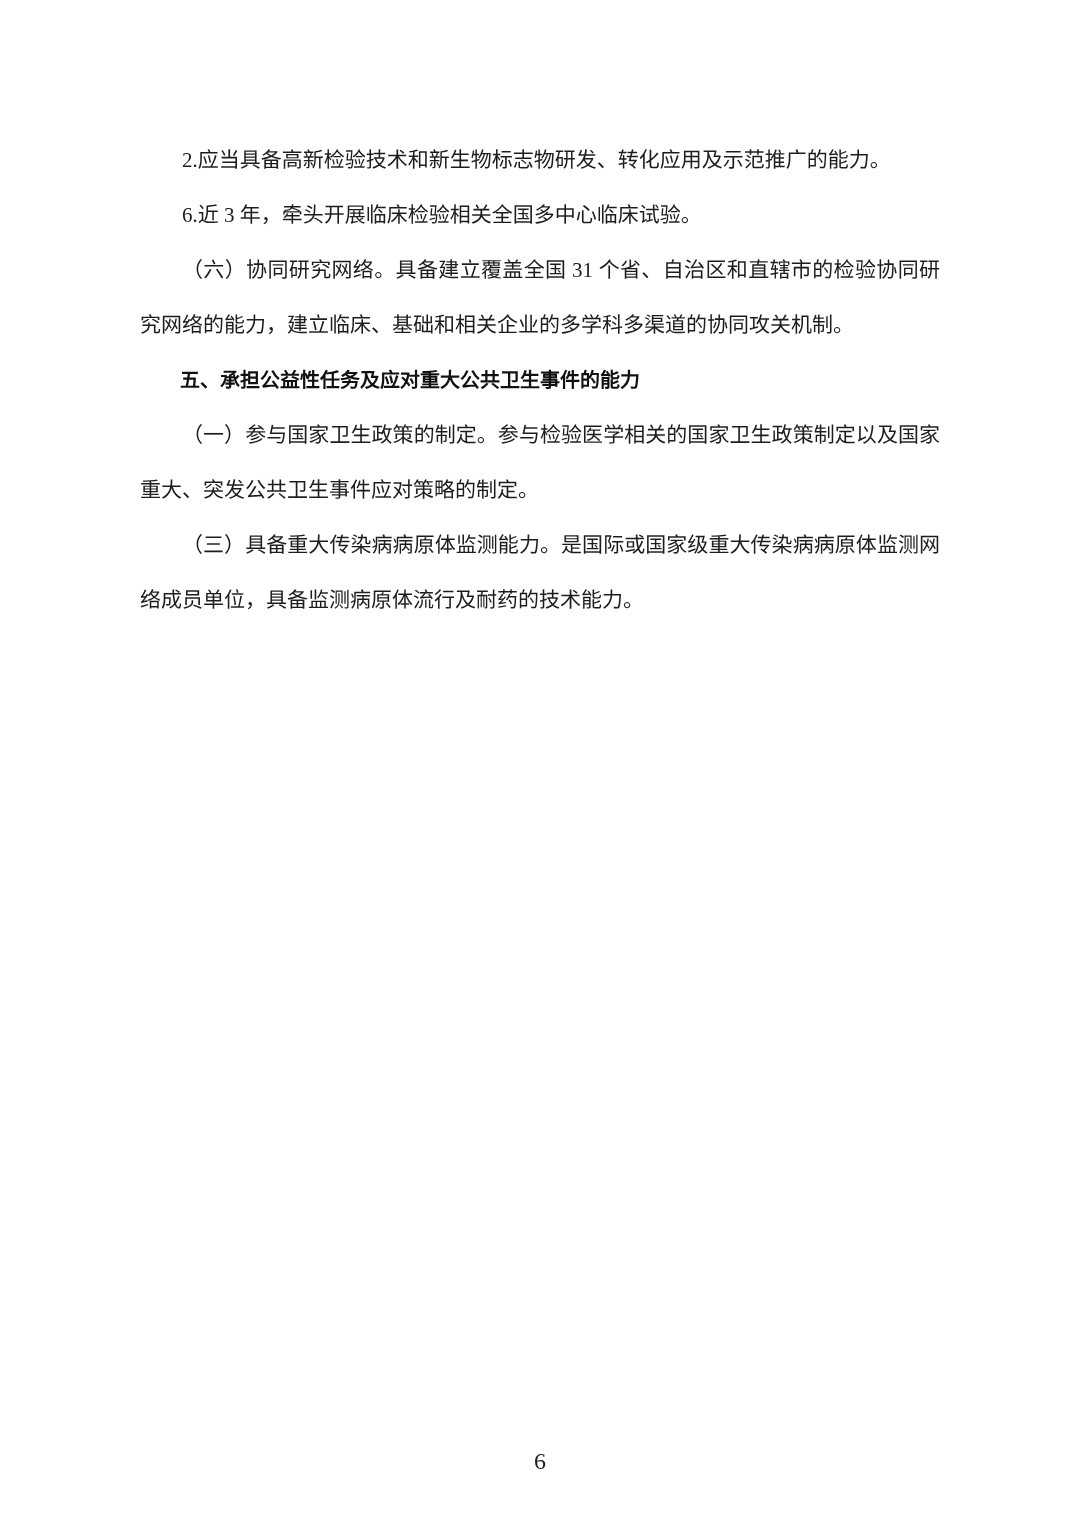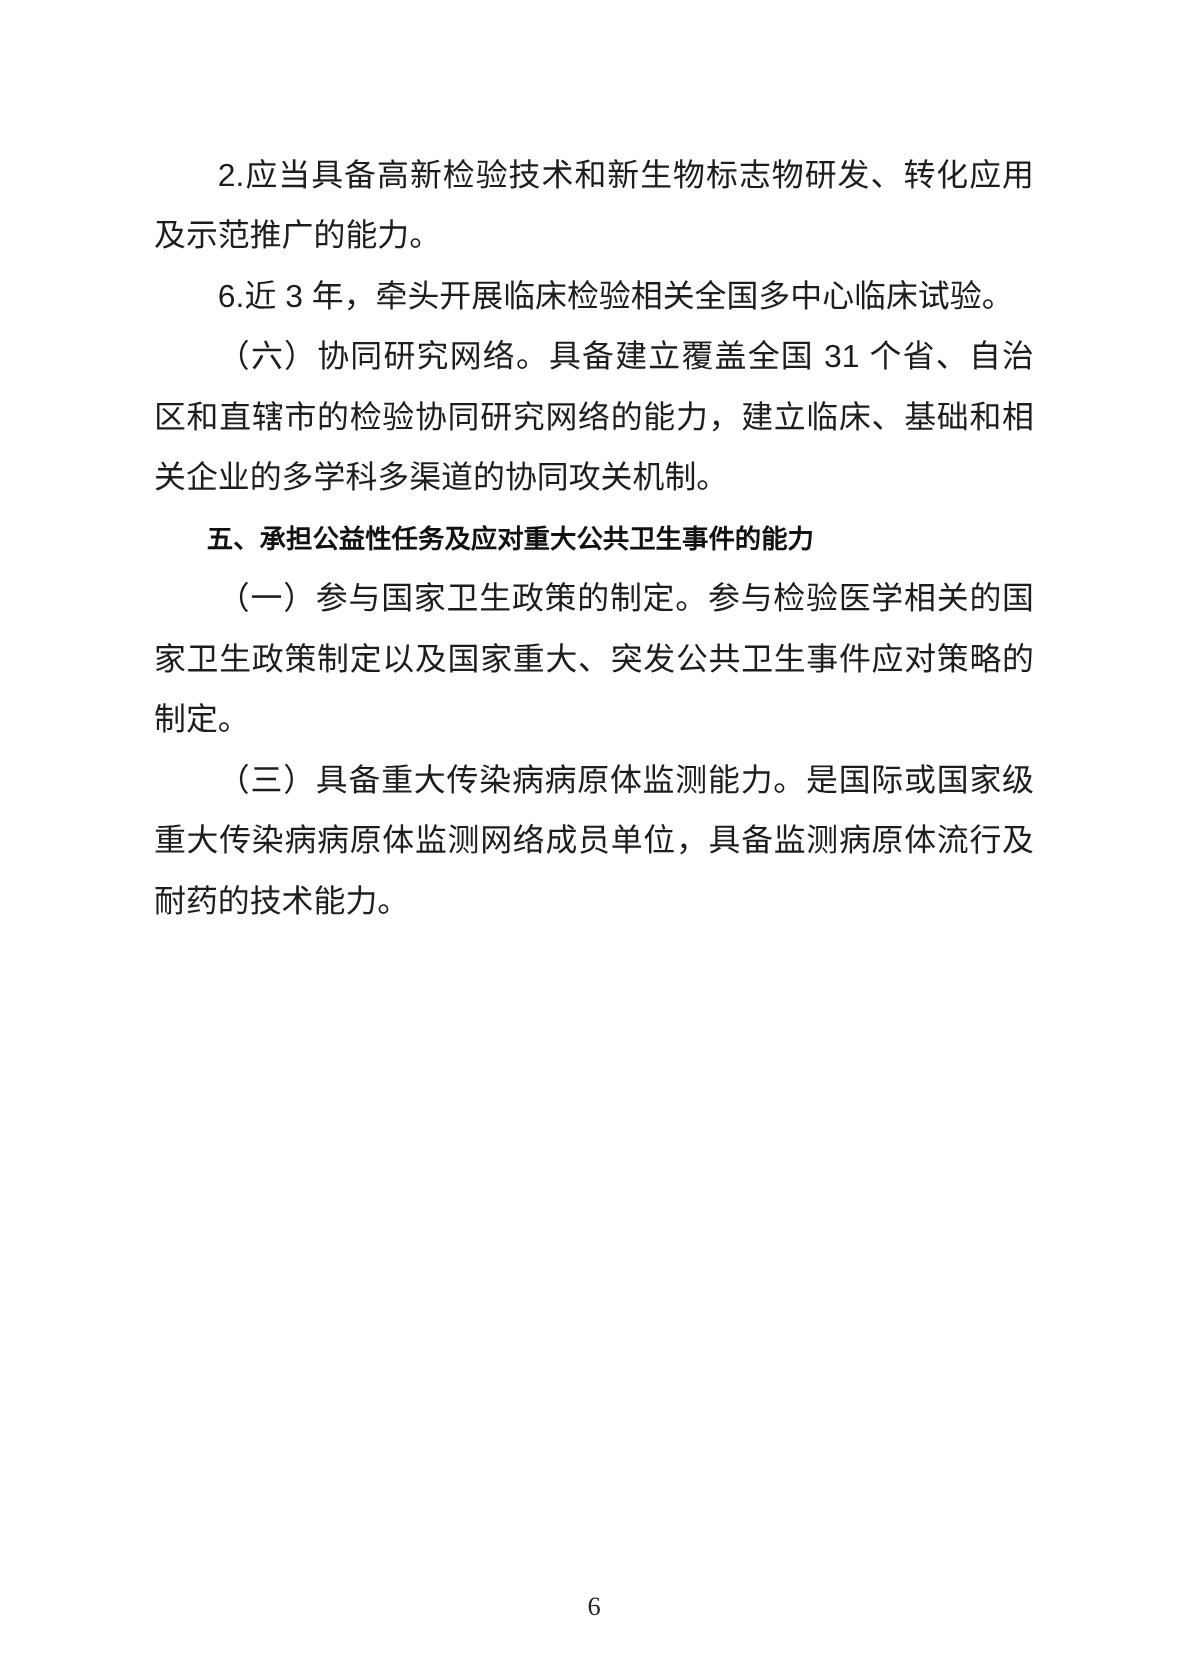--- a/index.html
+++ b/index.html
@@ -25,30 +25,30 @@
     left: 140px;
     top: 133px;
     width: 800px;
   }
   .doc-body p {
     margin: 0;
     color: #1d1d1d;
     text-indent: 2em;
   }
   p.para {
-    font-family: Liberation Sans, sans-serif;
-    font-size: 29px;
+    font-family: Liberation Serif, serif;
+    font-size: 21px;
     line-height: 55px;
     text-align: justify;
     text-justify: inter-character;
   }
   p.heading {
     font-family: "Liberation Sans", "DejaVu Sans", sans-serif;
     font-weight: 700;
-    font-size: 24px;
+    font-size: 20px;
     line-height: 55px;
     color: #111111;
     text-align: left;
   }
   .page-footer {
     position: absolute;
     left: 0;
     top: 1448px;
     width: 1080px;
     text-align: center;

